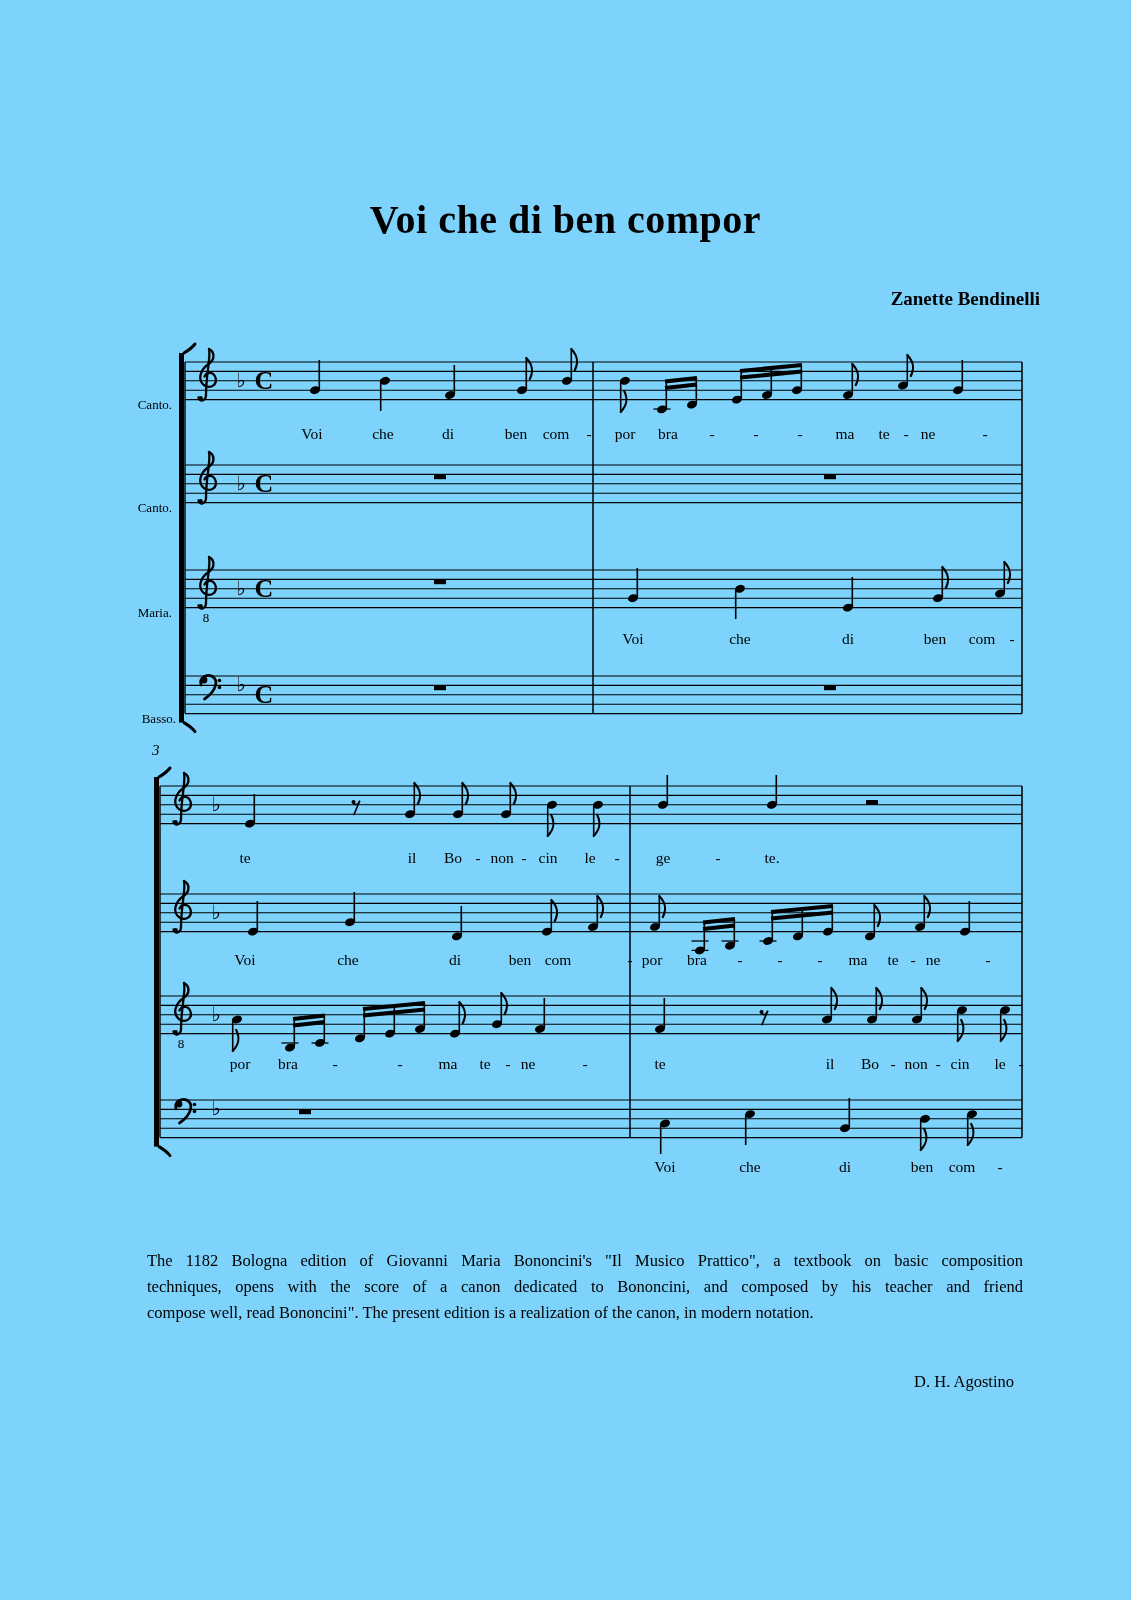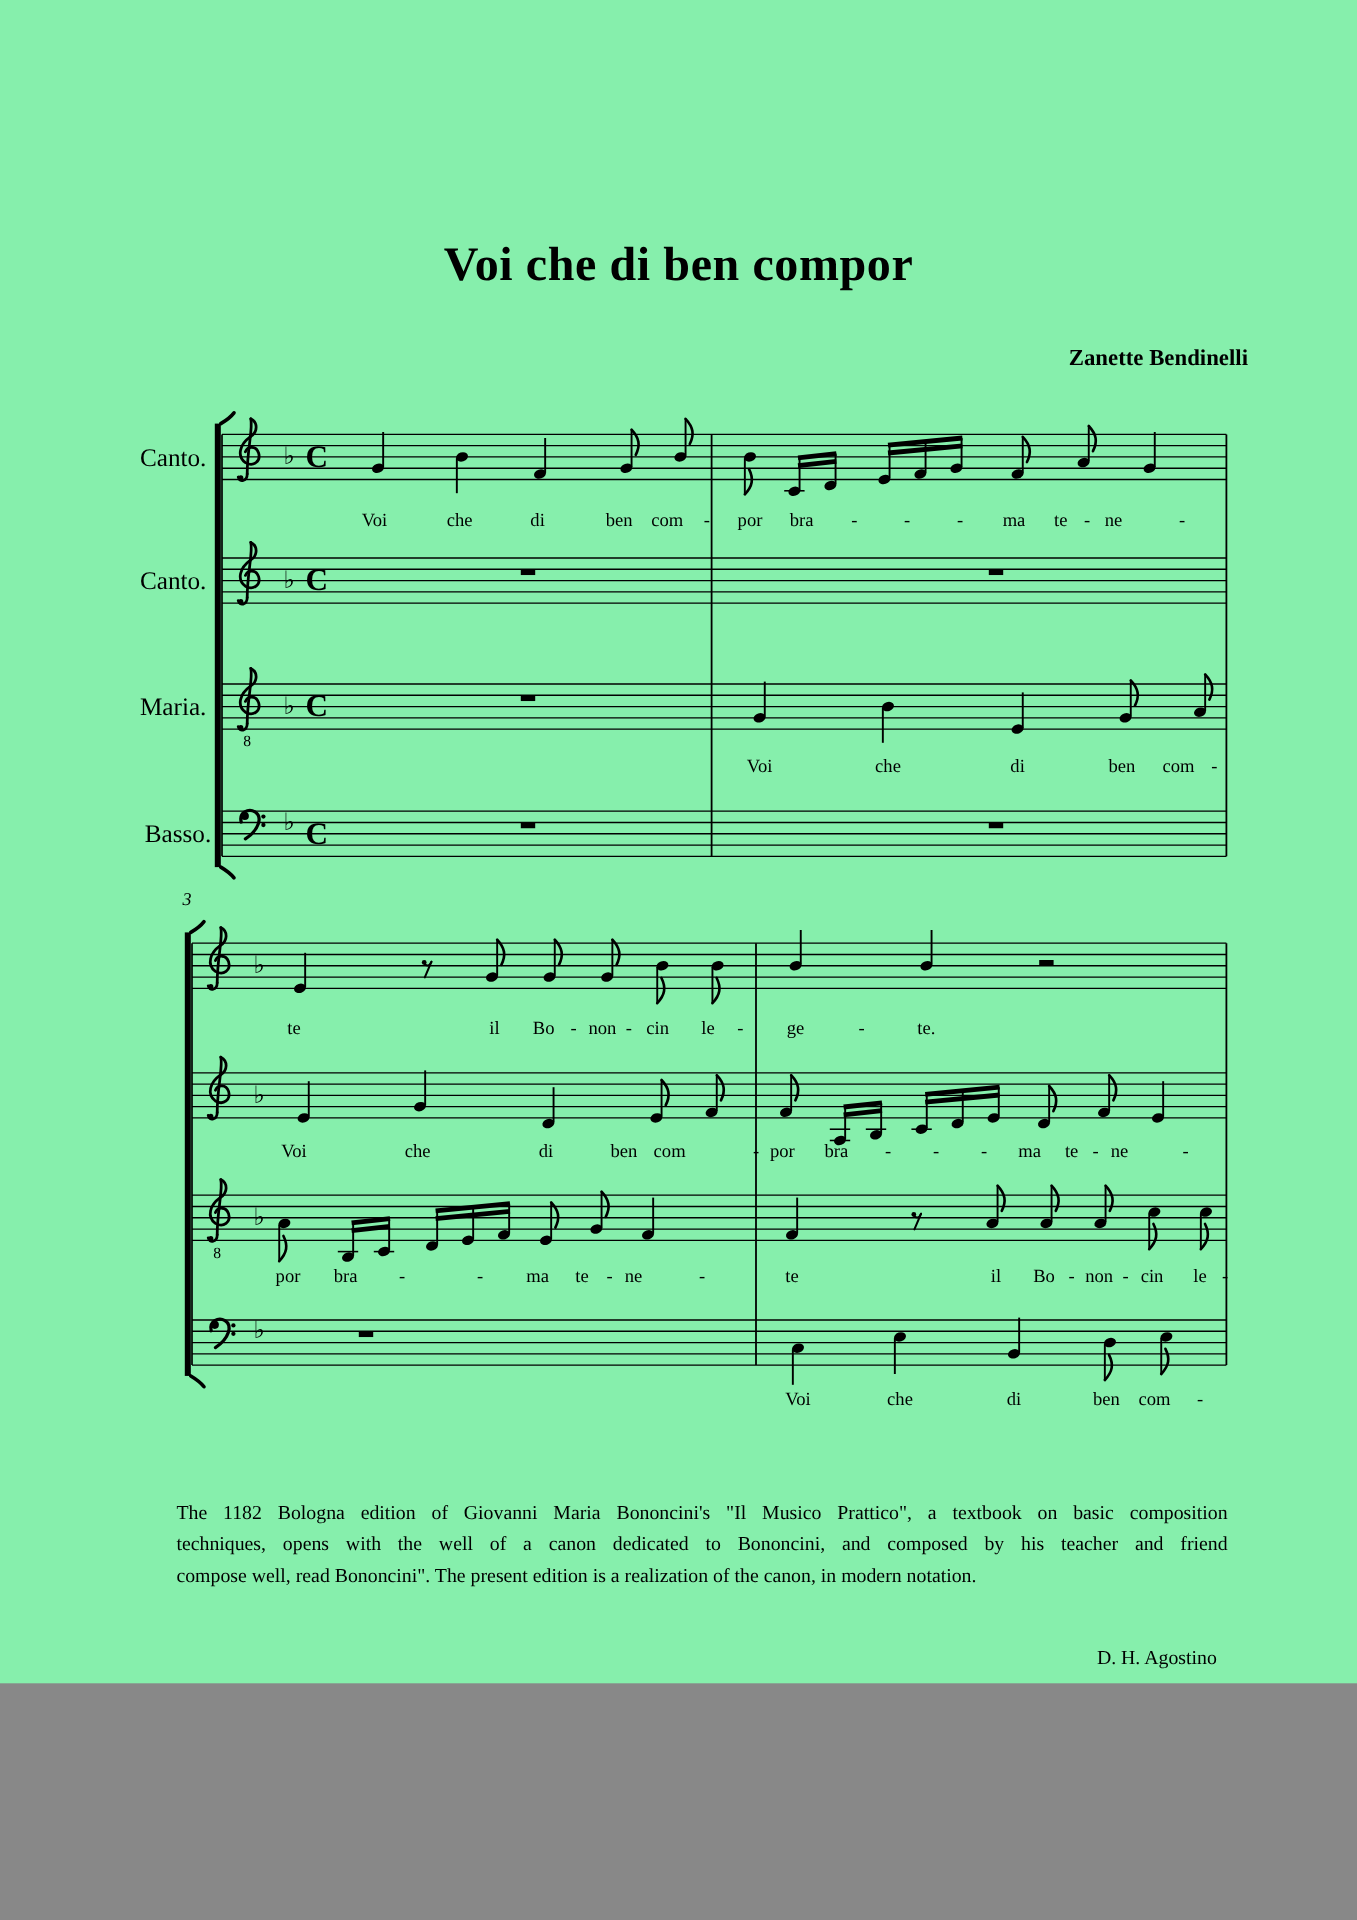--- a/index.html
+++ b/index.html
@@ -1,23 +1,23 @@
 <!DOCTYPE html>
 <html><head>
 <meta charset="utf-8">
 <style>
   html,body{margin:0;padding:0;background:#888;}
-  .page{position:relative;width:1131px;height:1403px;margin:0 auto;background:#86efac;overflow:hidden;
+  .page{position:relative;width:1131px;height:1600px;margin:0 auto;background:#7dd3fc;overflow:hidden;
         font-family:"Liberation Serif",serif;color:#000;}
   .title{position:absolute;left:0;right:0;top:196px;text-align:center;
          font-size:40px;font-weight:bold;letter-spacing:.5px;}
   .composer{position:absolute;top:288px;right:91px;font-size:19px;font-weight:bold;}
   svg.notation{position:absolute;left:0;top:0;}
   #text-layer{position:absolute;left:0;top:0;width:100%;height:100%;}
-  .staff-label{position:absolute;text-align:right;font-size:21px;}
+  .staff-label{position:absolute;text-align:right;font-size:13px;margin-top:28px;}
   .syl{position:absolute;transform:translateX(-50%);font-size:15.5px;white-space:nowrap;}
   .mnum{position:absolute;font-style:italic;font-size:15px;}
   .footer{position:absolute;left:147px;top:1248px;width:876px;font-size:16.5px;line-height:26px;}
   .ftr-line{text-align:justify;text-align-last:justify;}
   .ftr-last{text-align:left;}
   .signature{position:absolute;top:1372px;right:117px;font-size:16.5px;}
 </style>
 </head>
 <body>
 
@@ -390,18 +390,18 @@
       <div class="syl" style="left: 665px; top: 1158px;">Voi</div>
       <div class="syl" style="left: 750px; top: 1158px;">che</div>
       <div class="syl" style="left: 845px; top: 1158px;">di</div>
       <div class="syl" style="left: 922px; top: 1158px;">ben</div>
       <div class="syl" style="left: 962px; top: 1158px;">com</div>
       <div class="syl" style="left: 1000px; top: 1158px;">-</div>
     </div>
 
   <div class="footer">
     <div class="ftr-line">The 1182 Bologna edition of Giovanni Maria Bononcini's "Il Musico Prattico", a textbook on basic composition</div>
-    <div class="ftr-line">techniques, opens with the well of a canon dedicated to Bononcini, and composed by his teacher and friend</div>
+    <div class="ftr-line">techniques, opens with the score of a canon dedicated to Bononcini, and composed by his teacher and friend</div>
     <div class="ftr-last">compose well, read Bononcini". The present edition is a realization of the canon, in modern notation.</div>
   </div>
 
   <div class="signature">D. H. Agostino</div>
 </div>
 
 </body></html>

